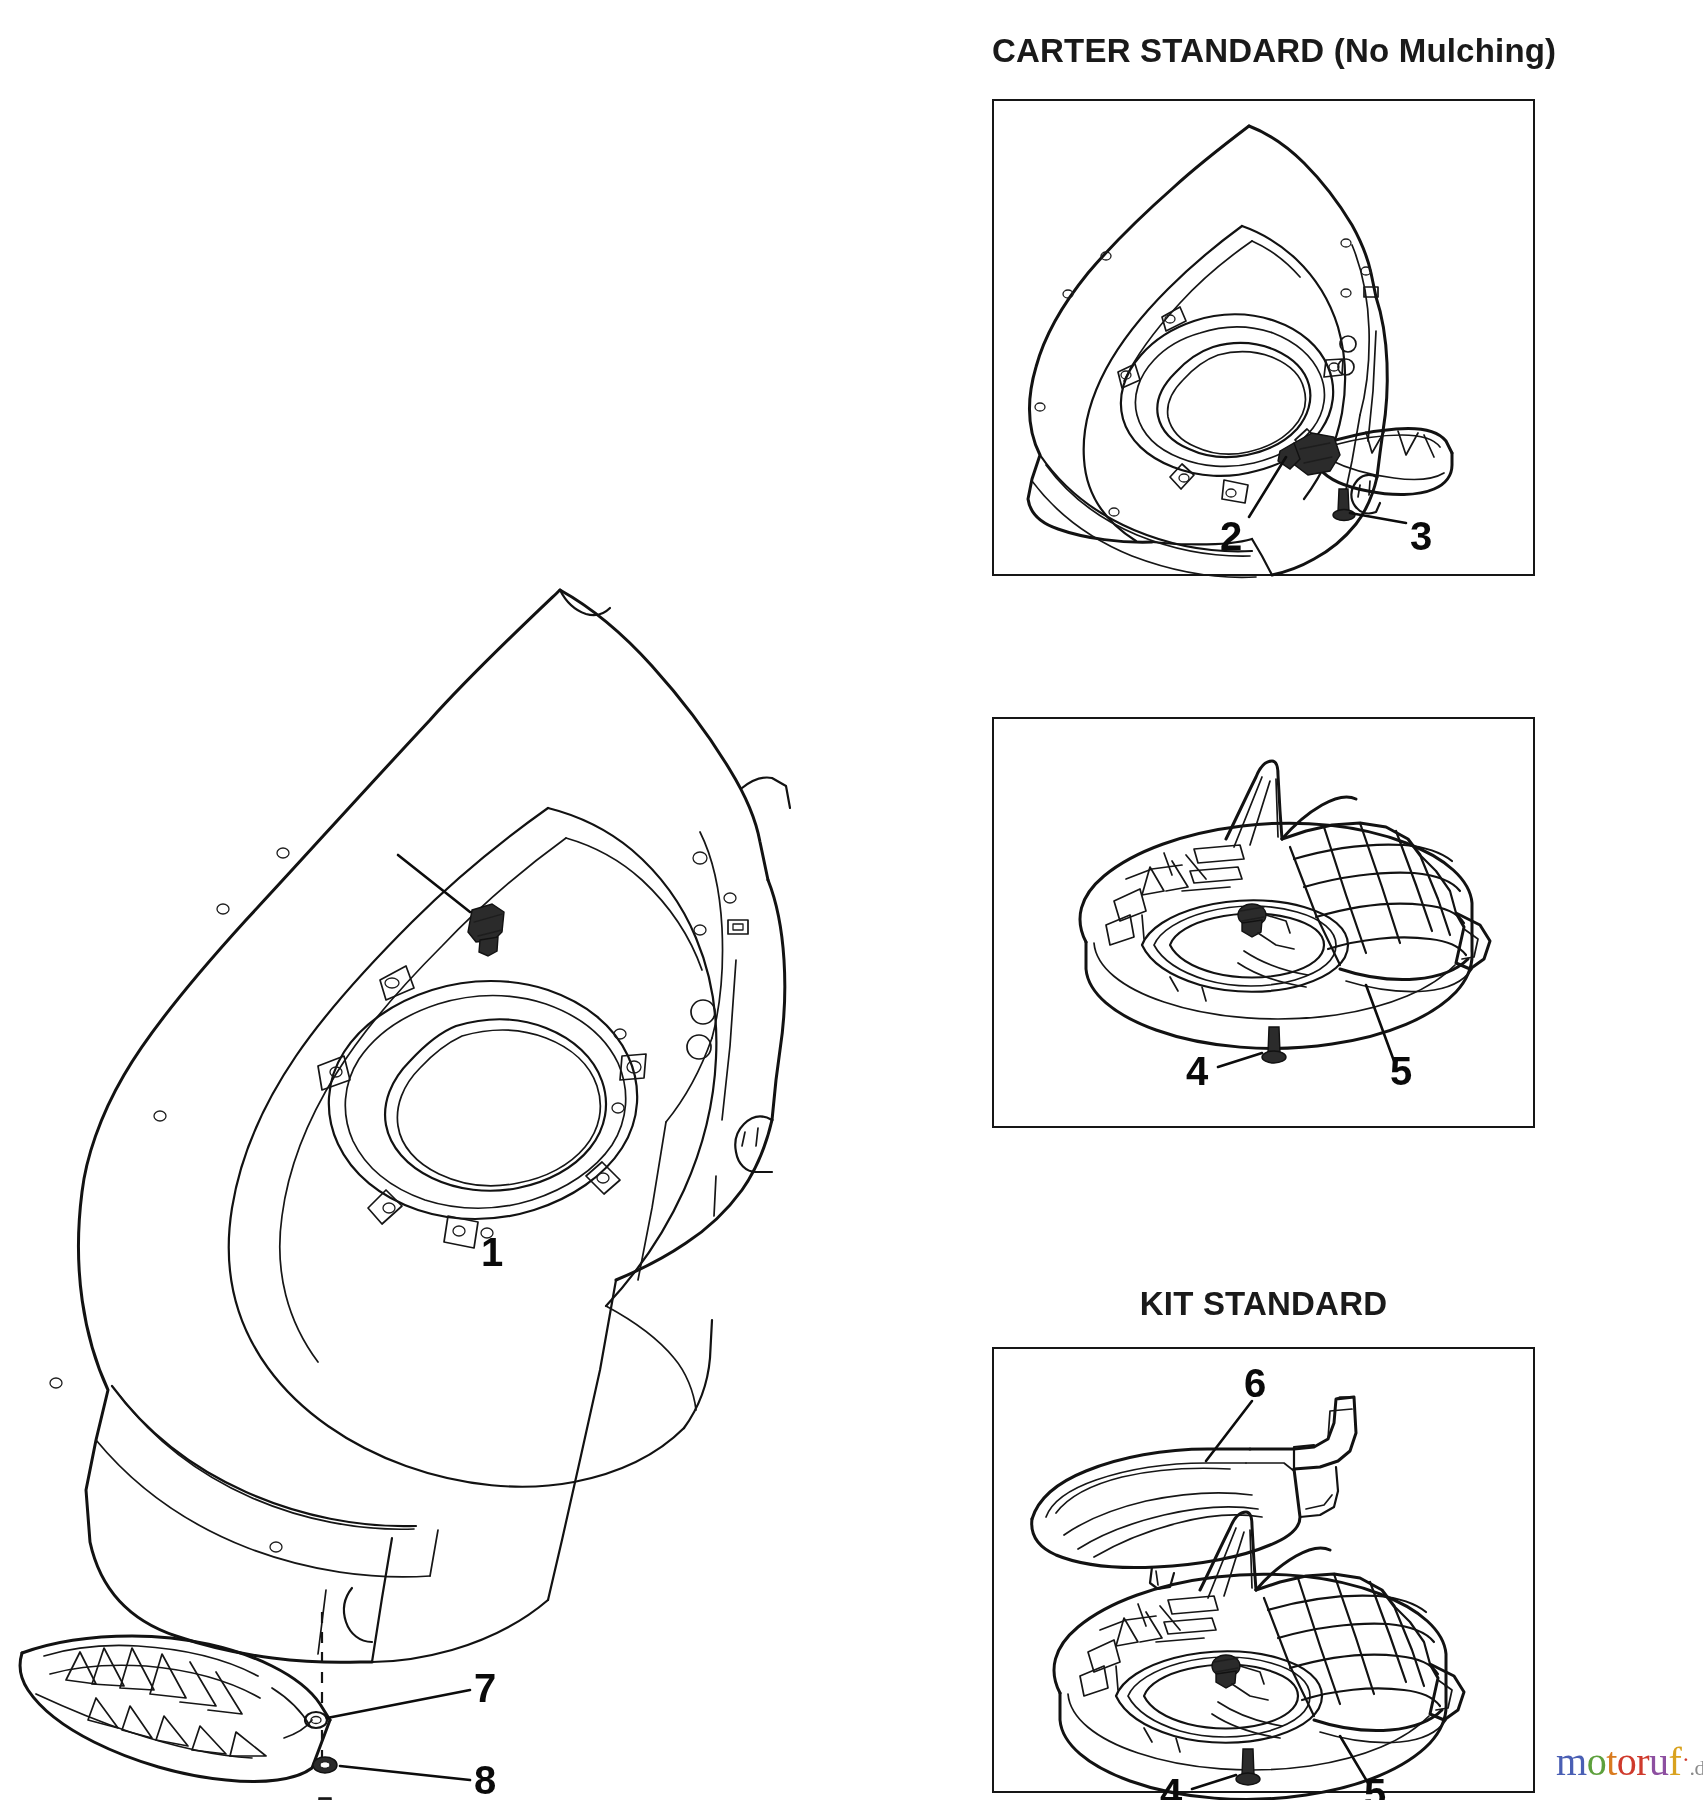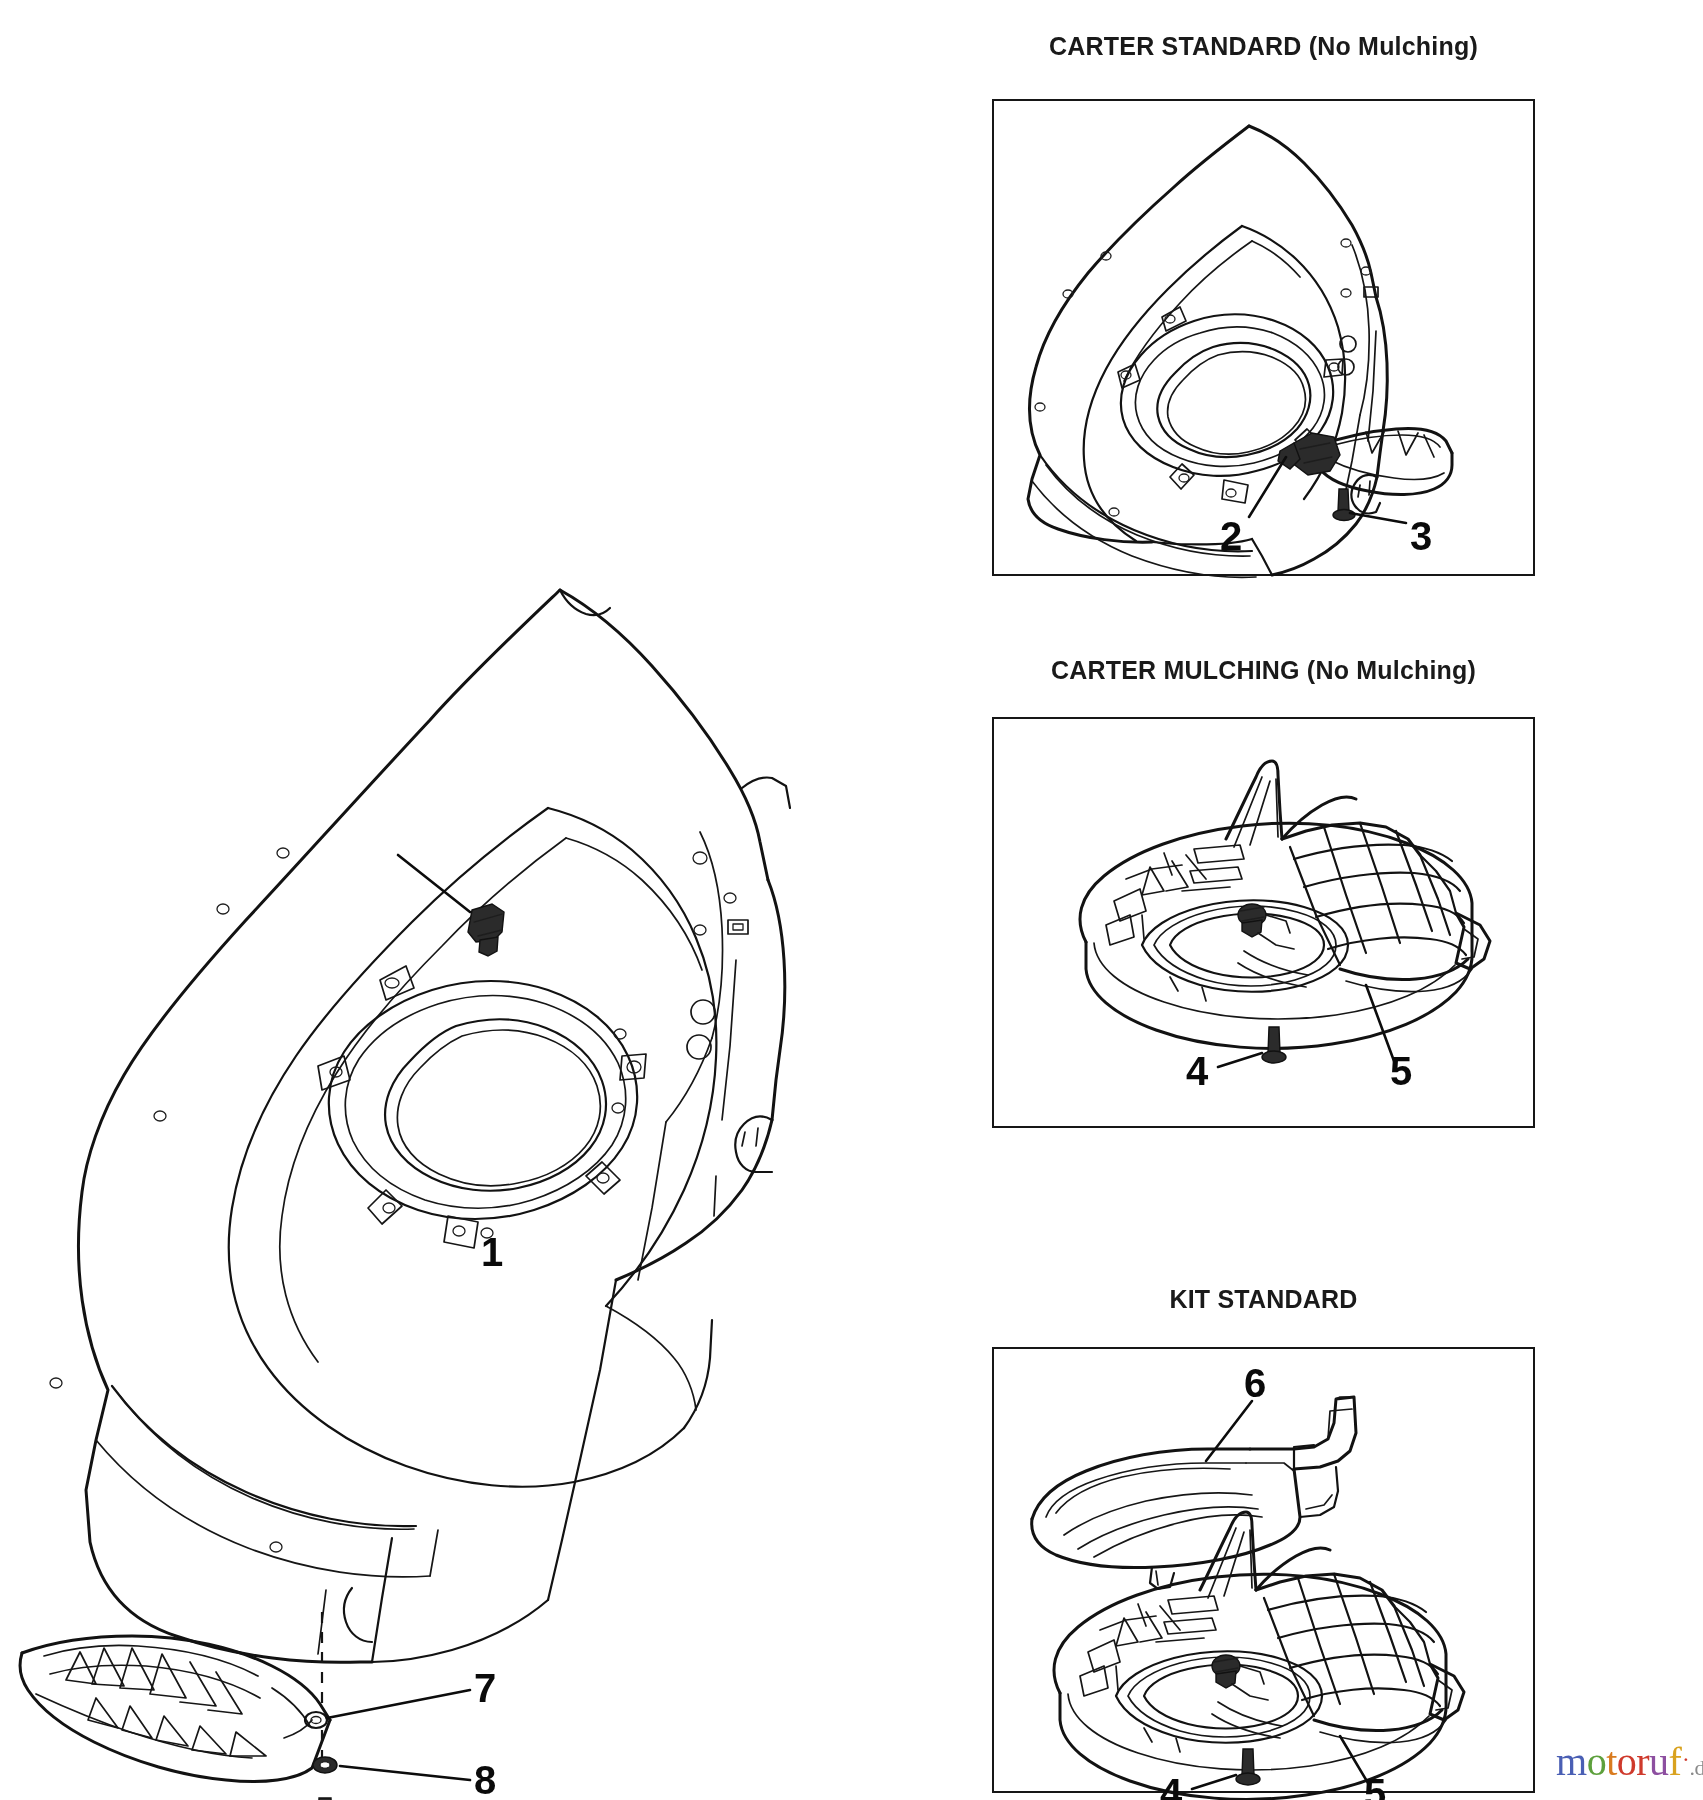--- a/index.html
+++ b/index.html
@@ -14,21 +14,21 @@
   }
   #page {
     position: relative;
     width: 1703px;
     height: 1800px;
     background: #ffffff;
     overflow: hidden;
   }
   .panel-title {
     position: absolute;
-    font-size: 25px;
+    font-size: 33px;
     font-weight: 700;
     letter-spacing: 0.2px;
     color: #1a1a1a;
     white-space: nowrap;
     text-align: center;
   }
   .panel-box {
     position: absolute;
     border: 2.5px solid #161616;
     background: #ffffff;
@@ -417,21 +417,20 @@
       </g>
 
       <path class="lead" d="M292,356 L255,416"></path>
       <path class="lead" d="M356,412 L412,422"></path>
     </svg>
 
     <div class="callout" style="left:226px; top:415px;">2</div>
     <div class="callout" style="left:416px; top:415px;">3</div>
   </div>
 
-  <div class="panel-title" style="left:992px; top:656px; width:543px;">CARTER MULCHING (No Mulching)</div>
   <div class="panel-box" style="left:992px; top:717px; width:543px; height:411px;">
 
     <svg class="fig" width="543" height="411">
 
       <path class="ln-th" d="M92,223 C80,200 86,177 110,157
         C140,132 190,114 248,107
         C306,100 366,106 412,124
         C452,139 476,161 478,184
         L478,216"></path>
       <path class="ln-th" d="M92,223 L92,250

